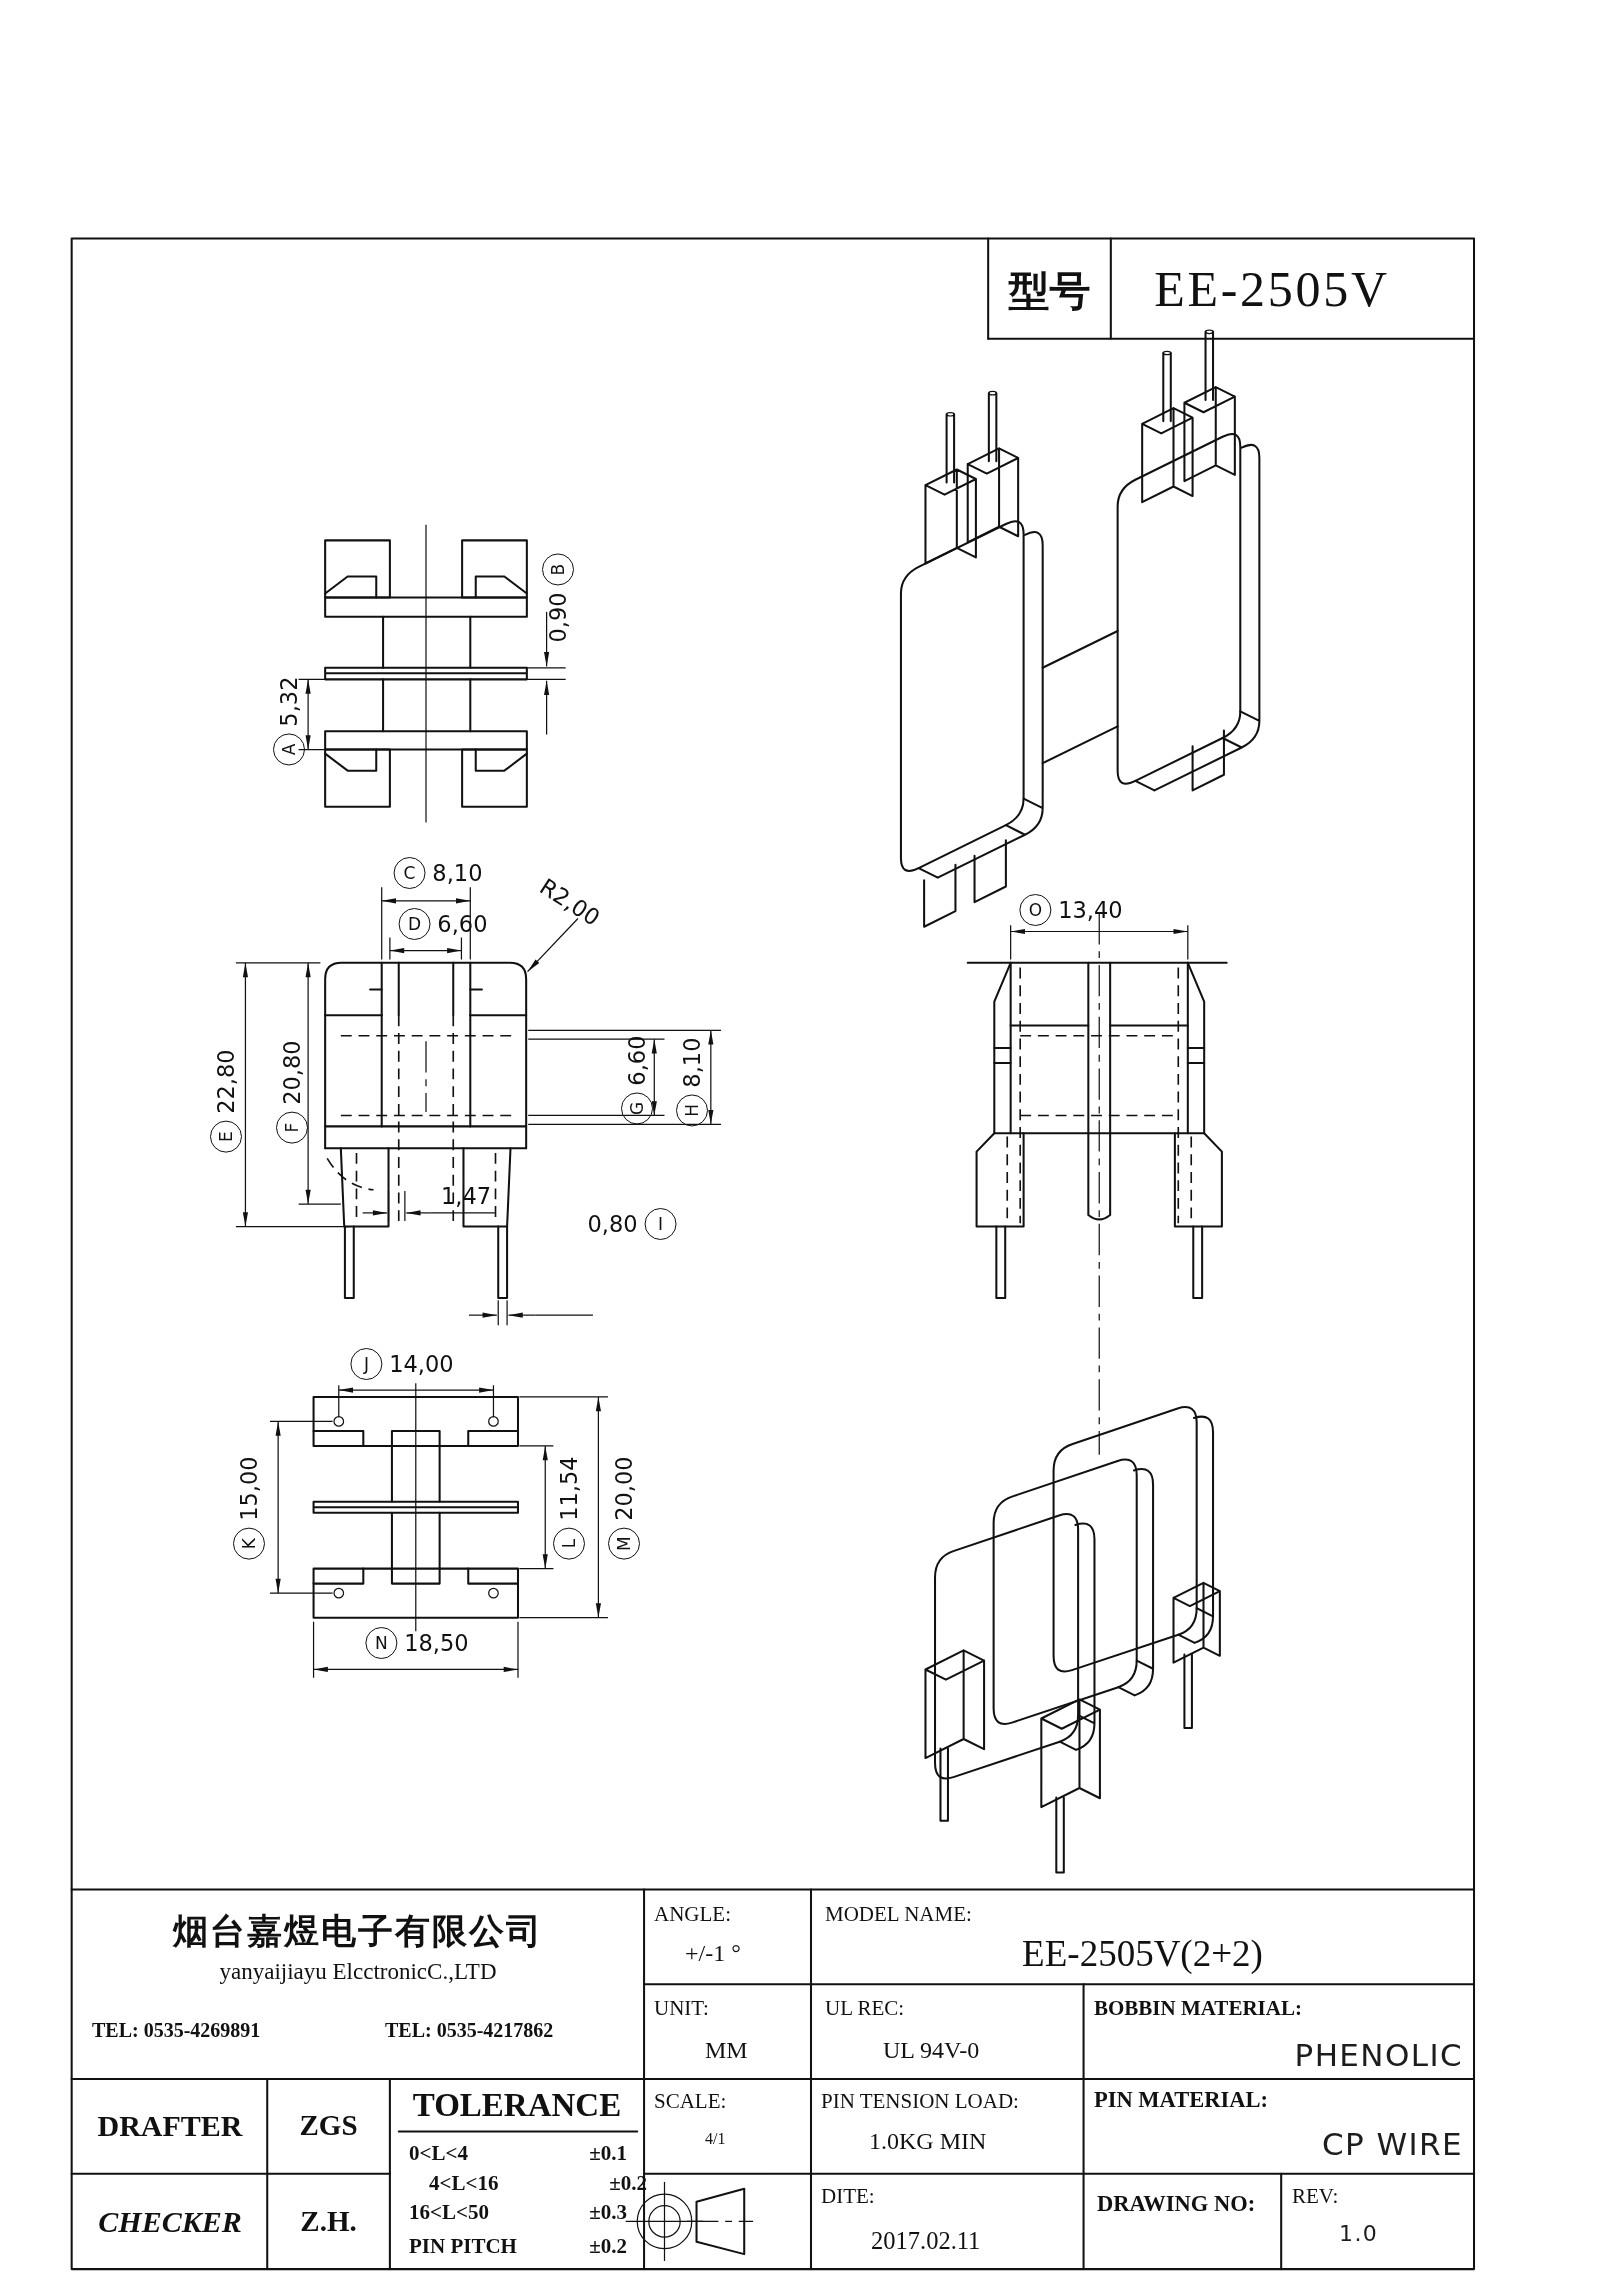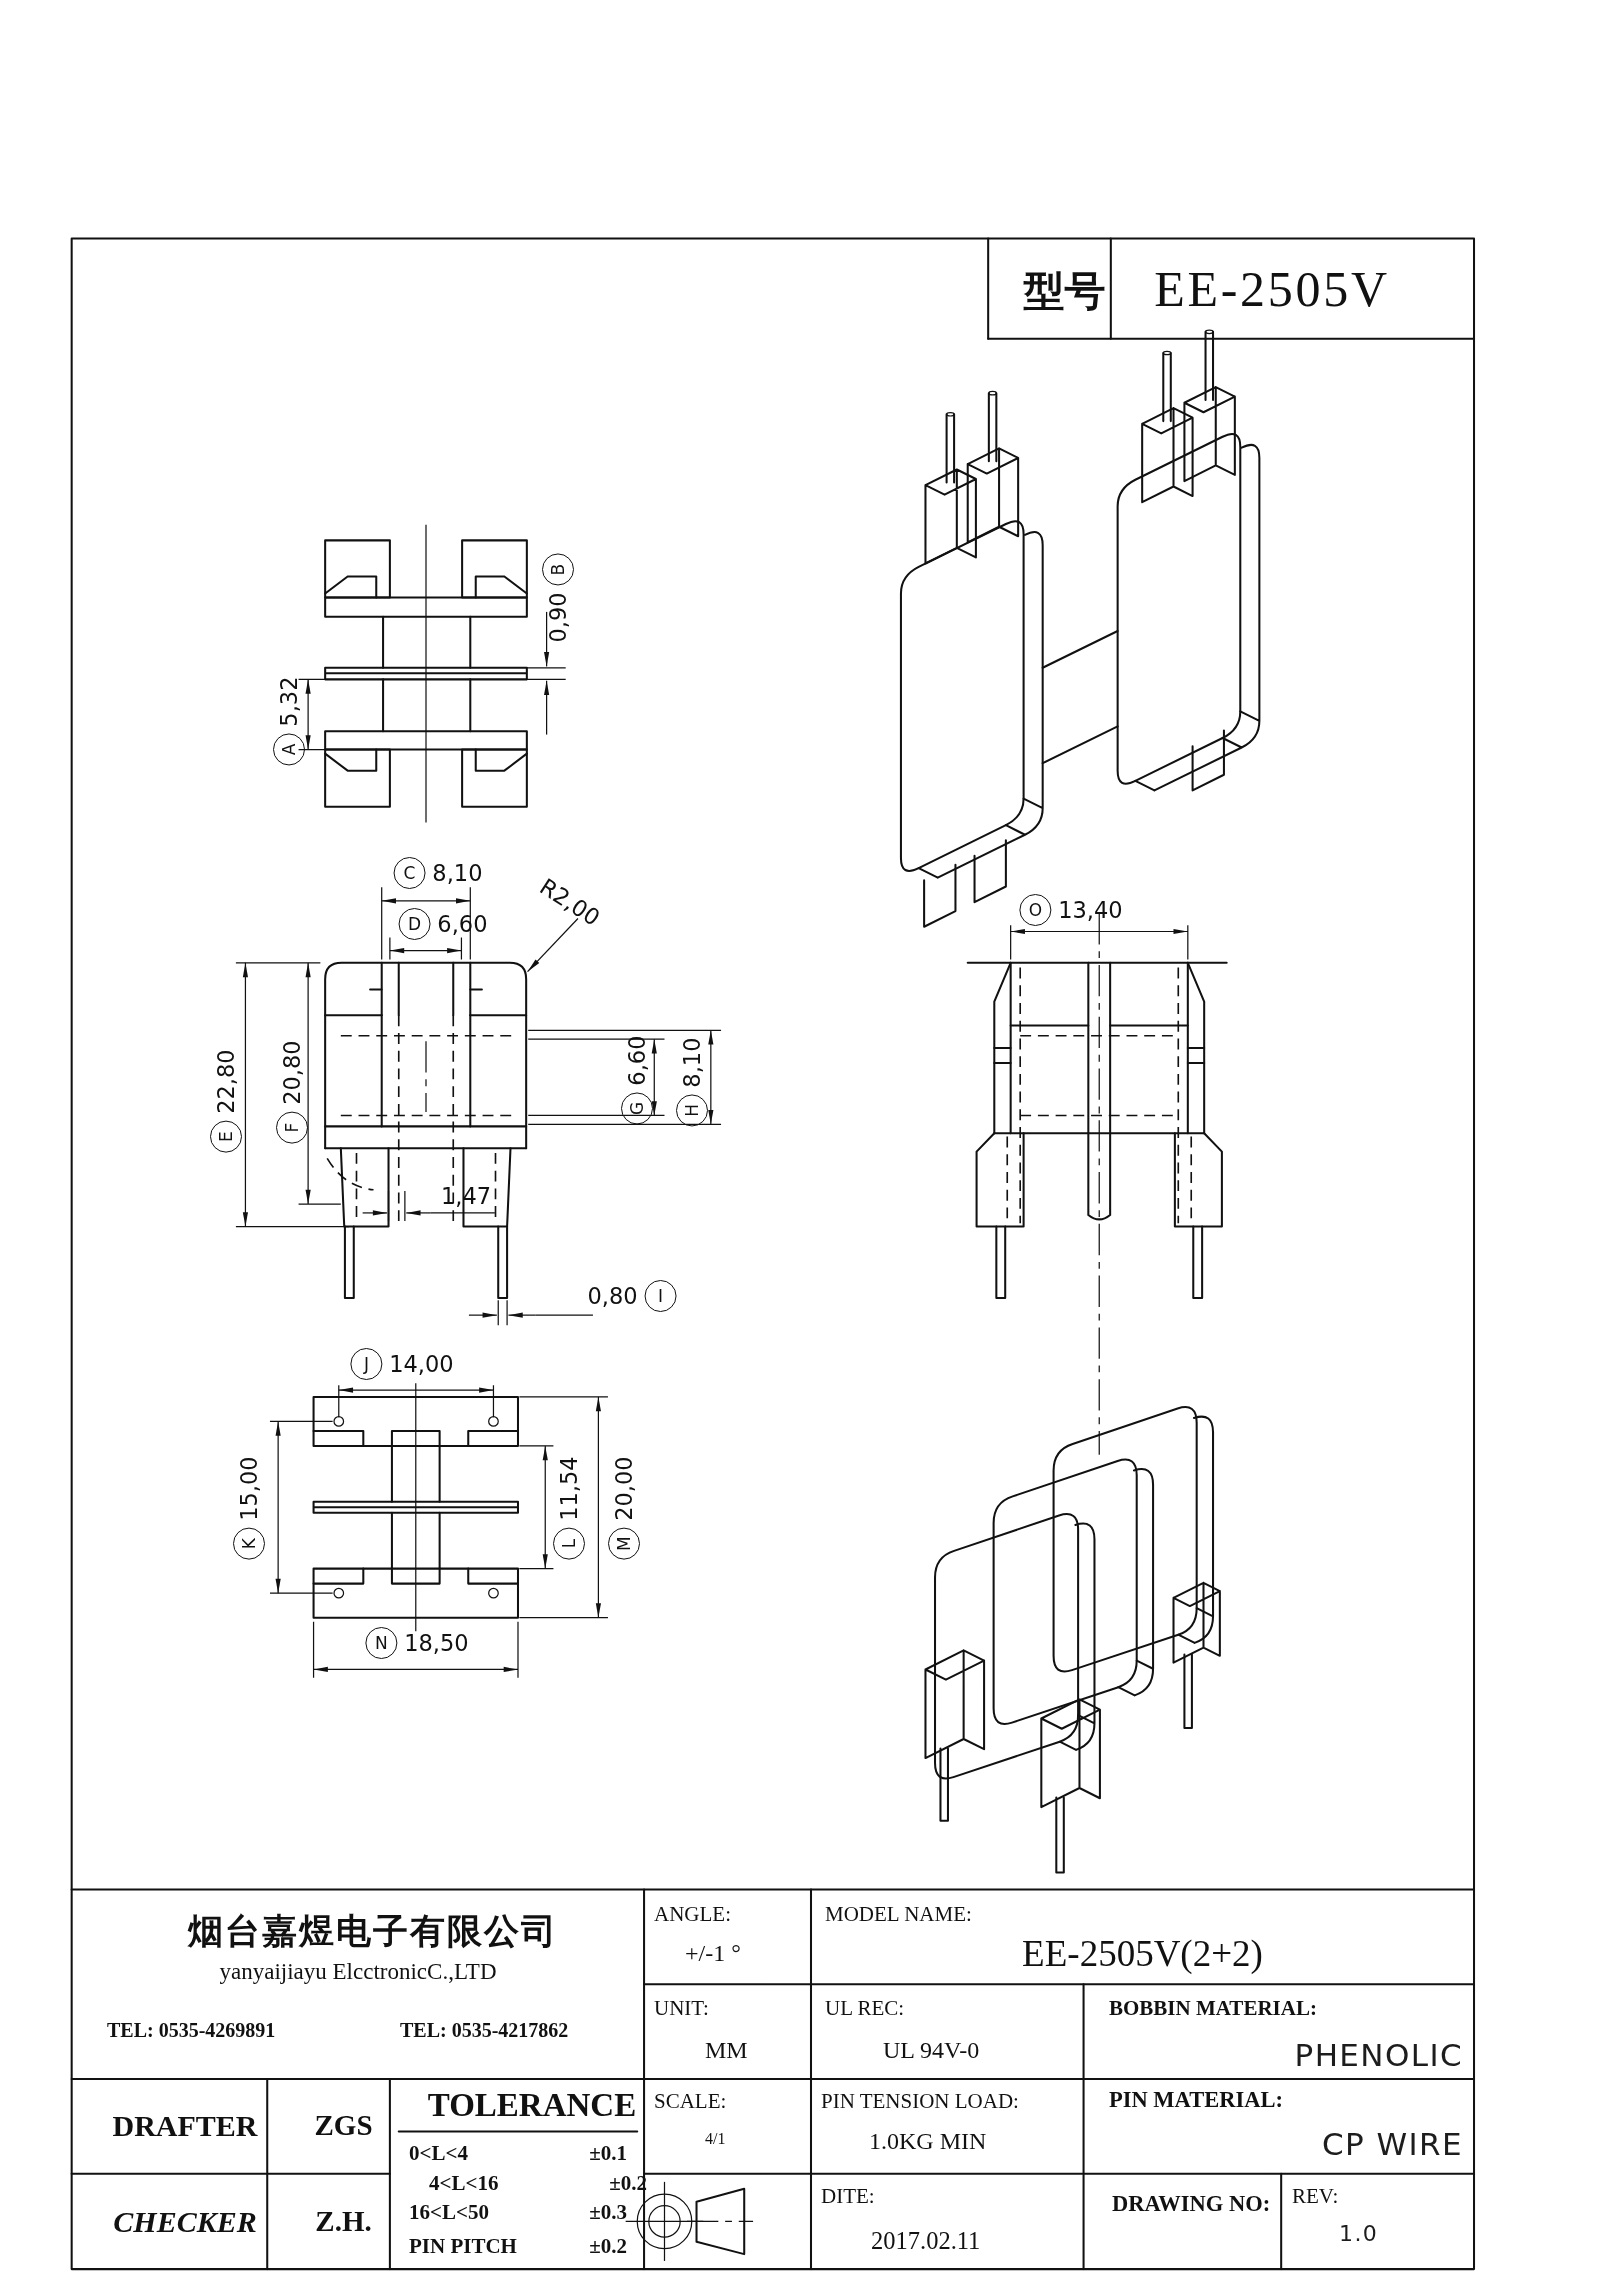--- a/index.html
+++ b/index.html
@@ -13,21 +13,21 @@
   .cl{stroke:#111;stroke-width:1.8;fill:none;stroke-dasharray:46 10 10 10;}
   .txt{position:absolute;white-space:nowrap;color:#111;}
   .dim{position:absolute;display:flex;align-items:center;gap:6.8px;white-space:nowrap;
        font-family:"DejaVu Sans",sans-serif;font-size:22.5px;color:#111;
        transform:translate(-50%,-50%);}
   .dim.v{transform:translate(-50%,-50%) rotate(-90deg);}
   .dim .circ{width:30px;height:30px;border:1.7px solid #111;border-radius:50%;
        display:flex;align-items:center;justify-content:center;font-size:17px;flex:0 0 auto;}
   .ser{font-family:"Liberation Serif",serif;}
   .thin{font-family:"DejaVu Sans",sans-serif;font-weight:400;letter-spacing:1.4px;color:#1d1d1d;}
-  .b{font-weight:700;padding-left:15px;}
+  .b{font-weight:700;}
   .ctr{text-align:center;}
   .tolrow{position:absolute;display:flex;justify-content:space-between;
           font-family:"Liberation Serif",serif;font-weight:700;font-size:21px;}
 </style>
 </head>
 <body>
 
 <div class="page">
 
 <svg width="1622" height="2295" viewBox="0 0 2380 3368">
@@ -244,21 +244,21 @@
   <span class="circ">G</span>
   <span>6,60</span>
 </div>
 <div class="dim v" style="left:692px;top:1082px;">
   <span class="circ">H</span>
   <span>8,10</span>
 </div>
 <div class="dim" style="left:466px;top:1196px;">
   <span>1,47</span>
 </div>
-<div class="dim" style="left:632px;top:1296px;">
+<div class="dim" style="left:632px;top:1224px;">
   <span>0,80</span>
   <span class="circ">I</span>
 </div>
 <div class="dim" style="left:1071px;top:910px;">
   <span class="circ">O</span>
   <span>13,40</span>
 </div>
 <div class="dim" style="left:402px;top:1364px;">
   <span class="circ">J</span>
   <span>14,00</span>

